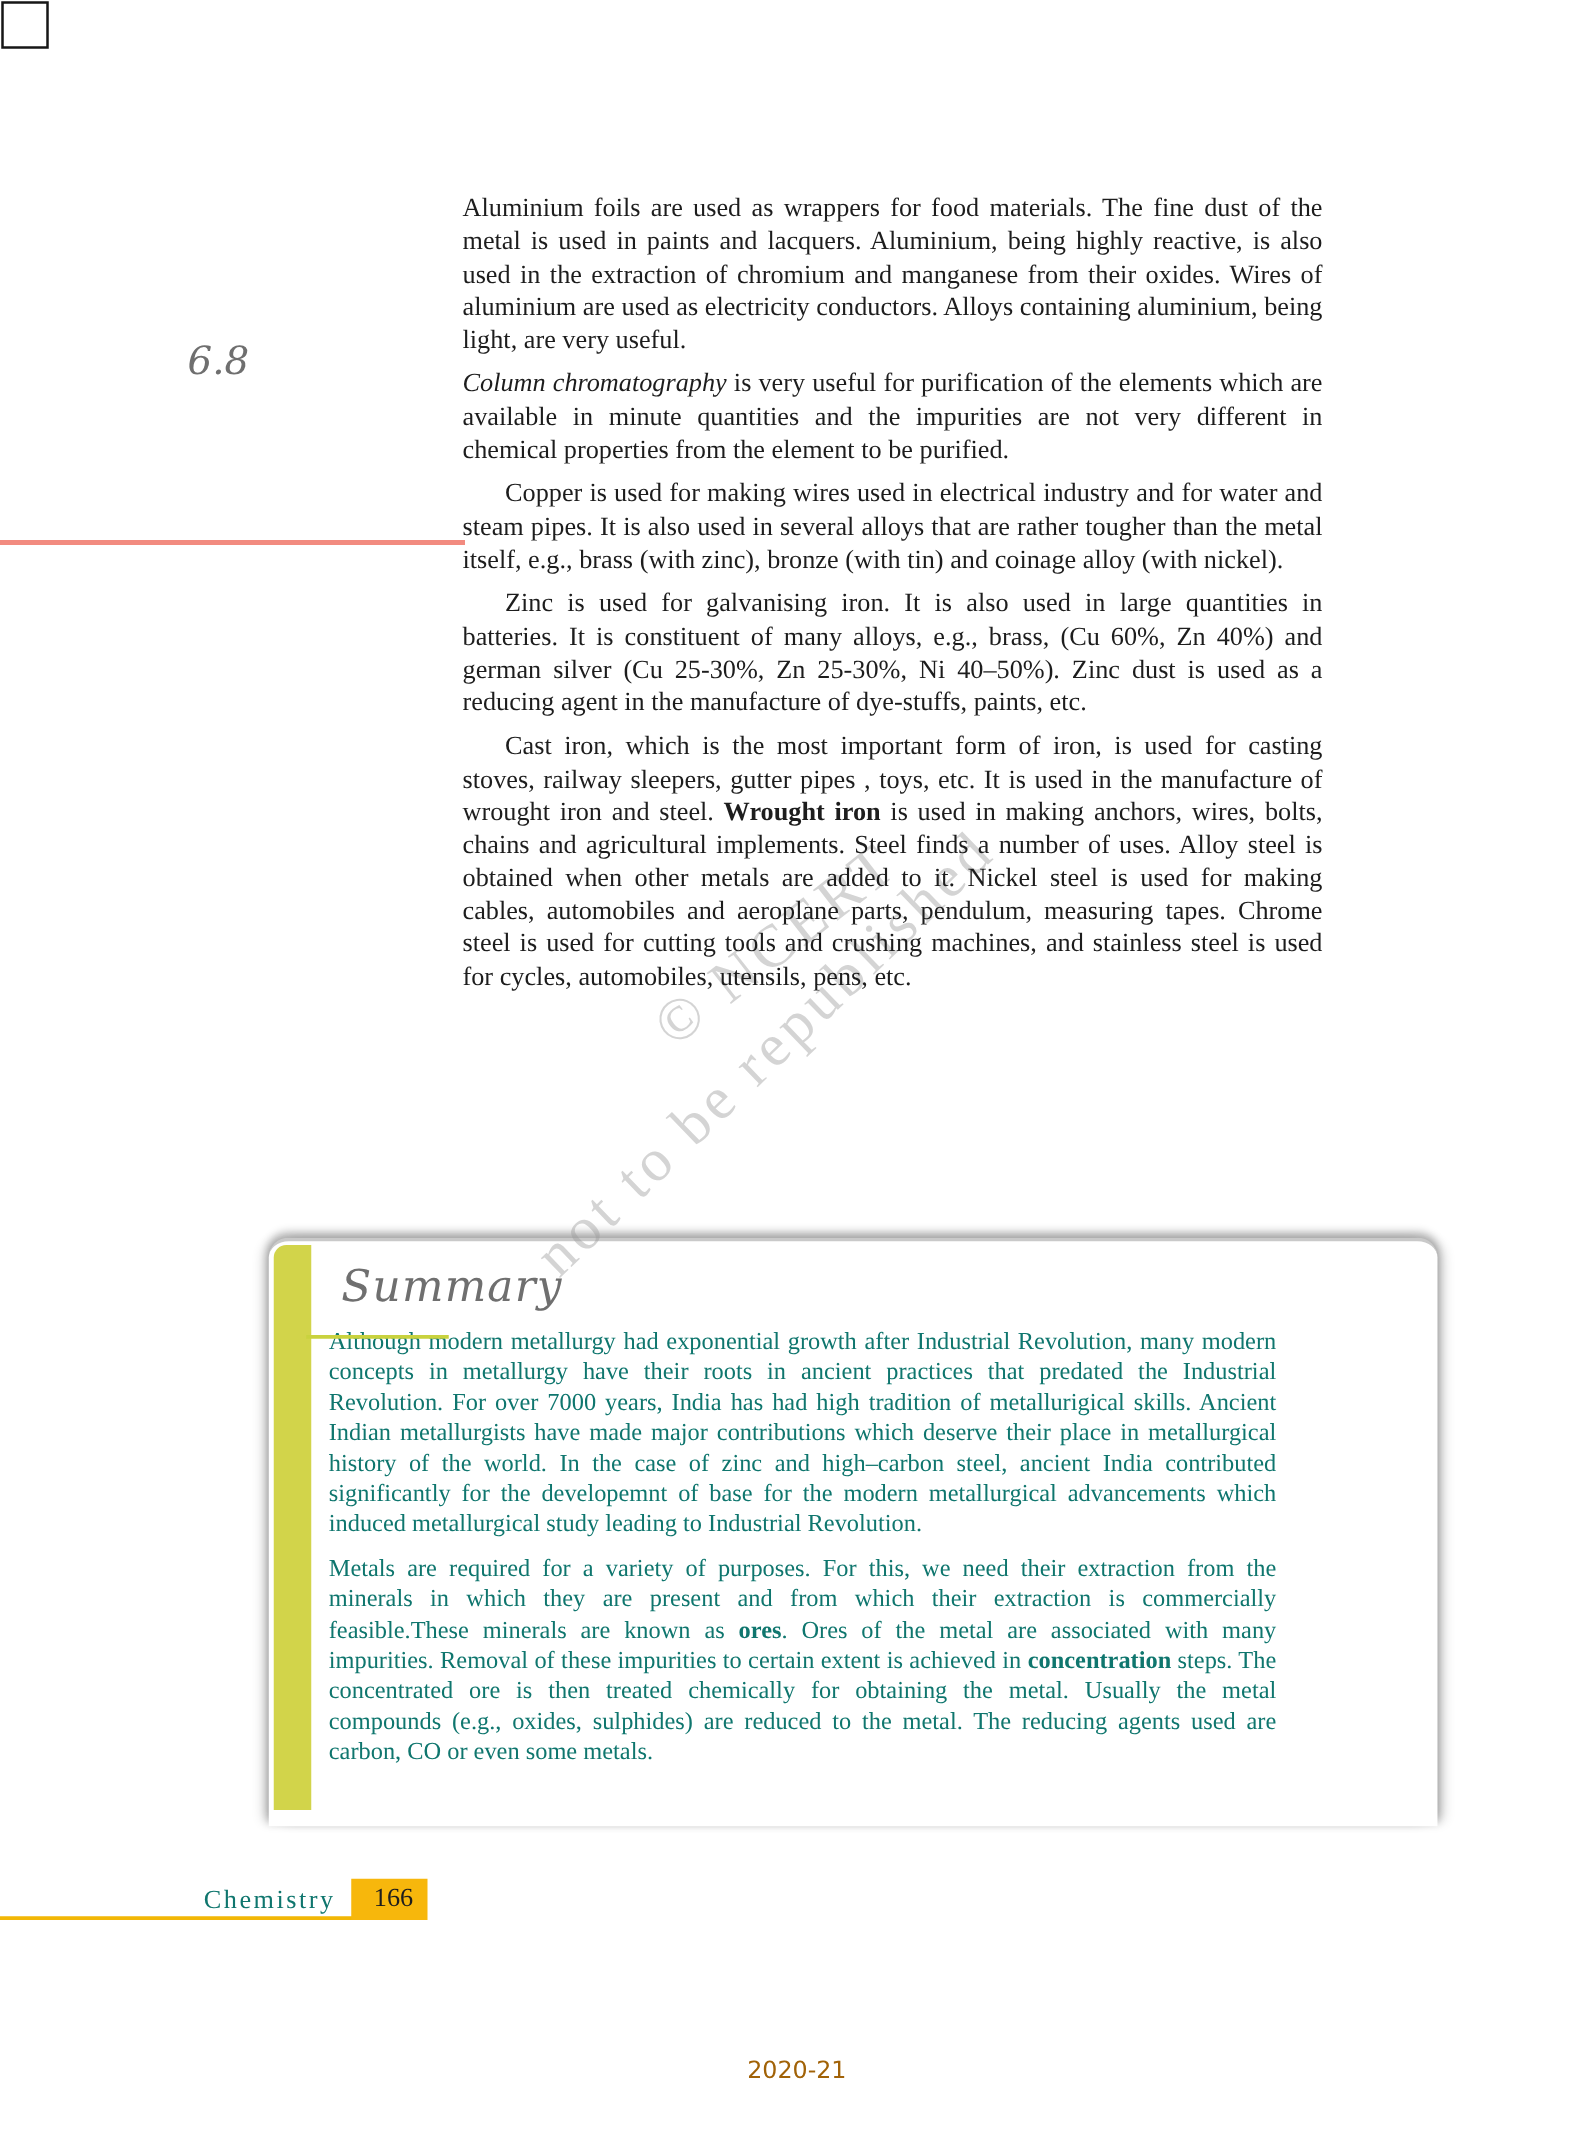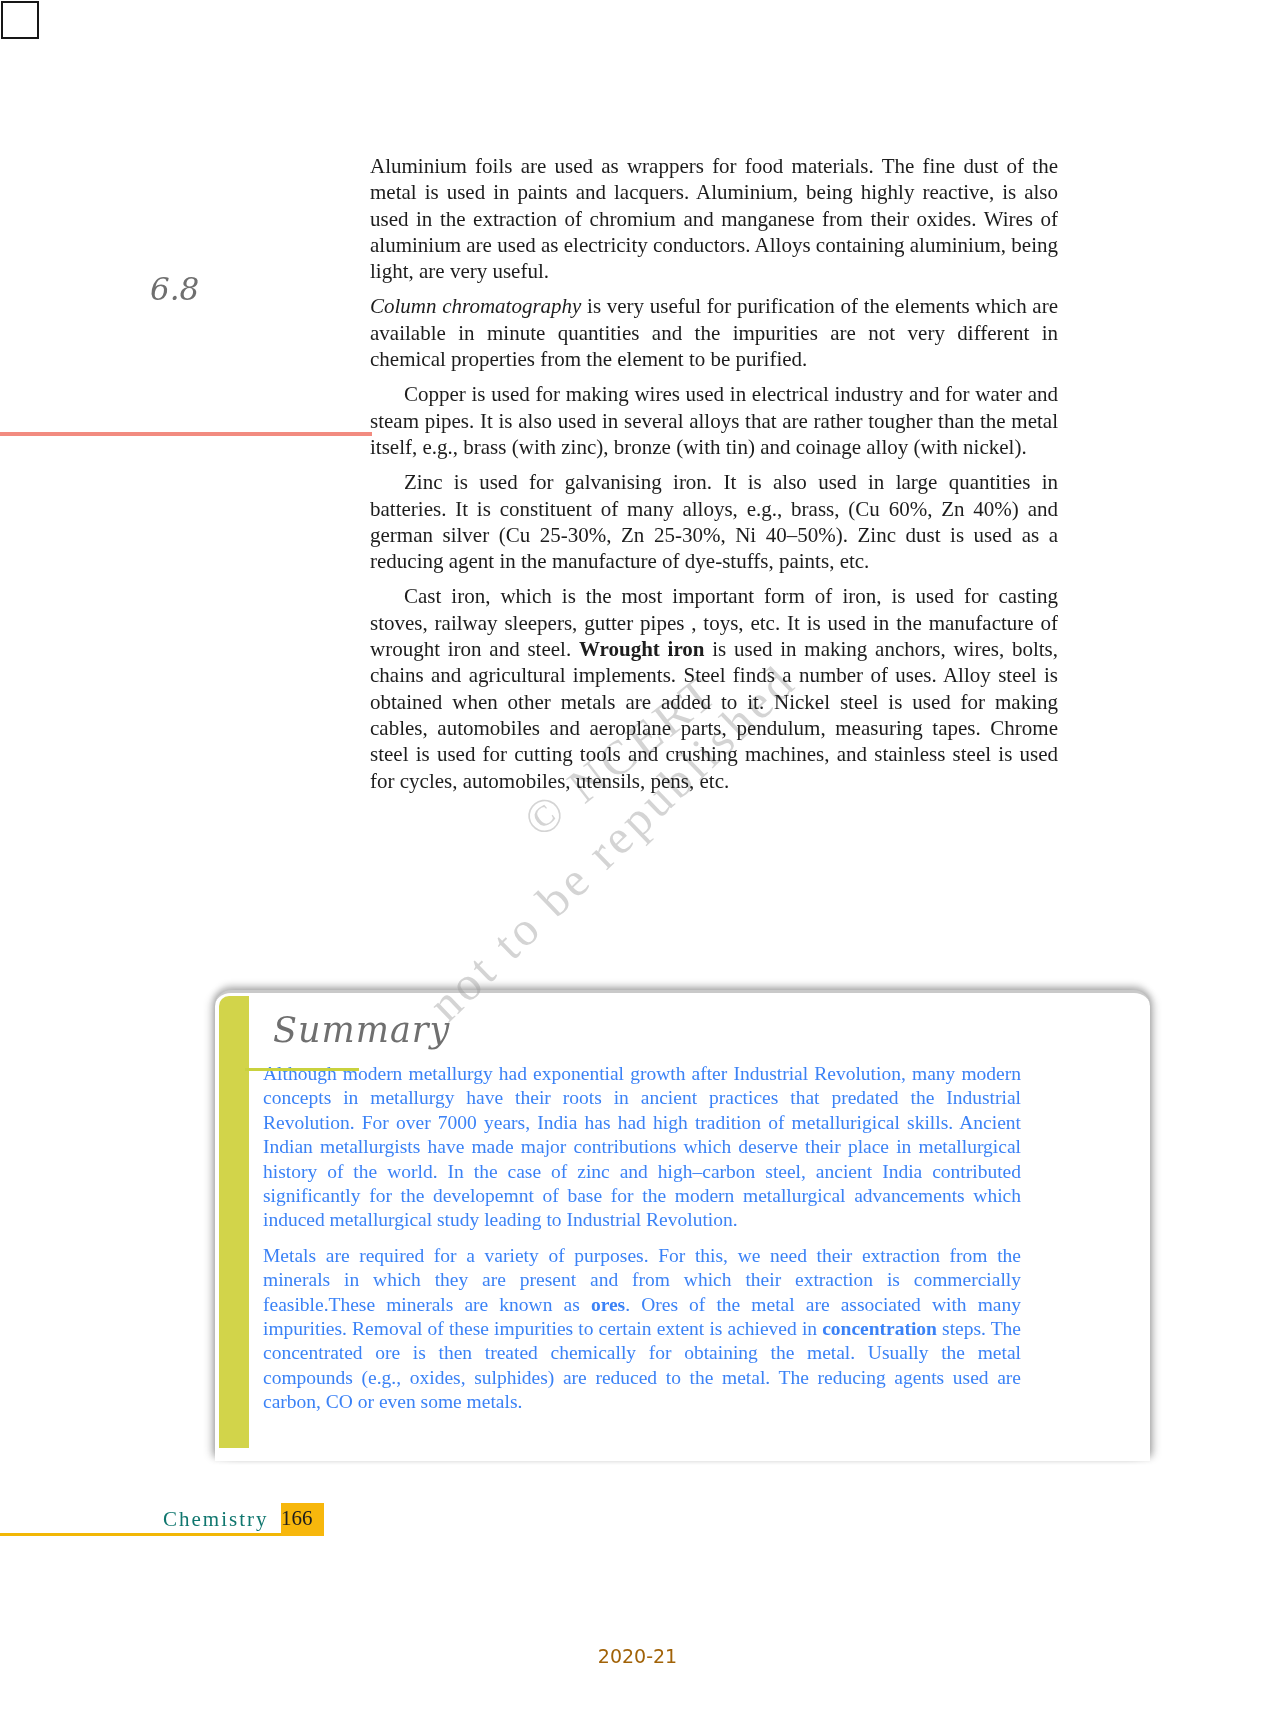--- a/index.html
+++ b/index.html
@@ -70,35 +70,35 @@
     font-family:"DejaVu Serif", serif; font-style:italic;
     font-size:35px; line-height:44px; color:#6f6f6f;
     margin:0 0 10px 10px; letter-spacing:1px;
   }
   .summary-title-rule {
     position:absolute; left:-18px; top:60px; width:114px; height:3px;
     background:#c9d23e;
   }
   .summary-paras p {
     margin:0 0 11px 0; font-size:19.5px; line-height:24.4px;
-    text-align:justify; color:#3b82f6;
+    text-align:justify; color:#0f766e;
   }
 
   
   .footer-line {
     position:absolute; left:0; top:1533px; width:284px; height:3px;
     background:#f2b705; z-index:2;
   }
   .footer-subject {
     position:absolute; left:163px; top:1507px; font-size:21px;
     letter-spacing:2px; color:#0f766e; z-index:3;
   }
   .footer-pagenum {
     position:absolute; left:281px; top:1503px; background:#f7b70c;
-    color:#1d1d1d; font-size:21px; padding:3px 11px 5px 0; z-index:3;
+    color:#1d1d1d; font-size:21px; padding:3px 11px 5px 18px; z-index:3;
   }
   .year {
     position:absolute; left:0; top:1645px; width:100%; text-align:center;
     font-family:"DejaVu Sans", sans-serif; font-size:19px; color:#a16207;
     z-index:3;
   }
 </style>
 </head>
 <body>
 

